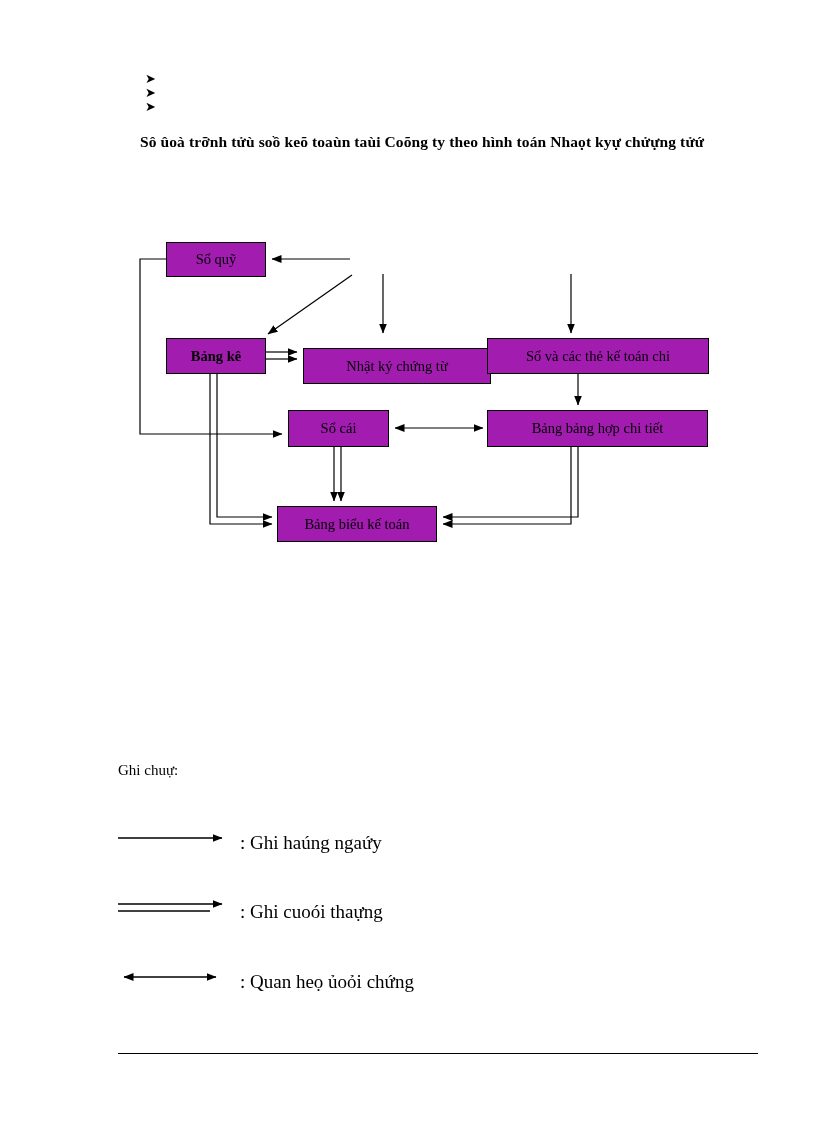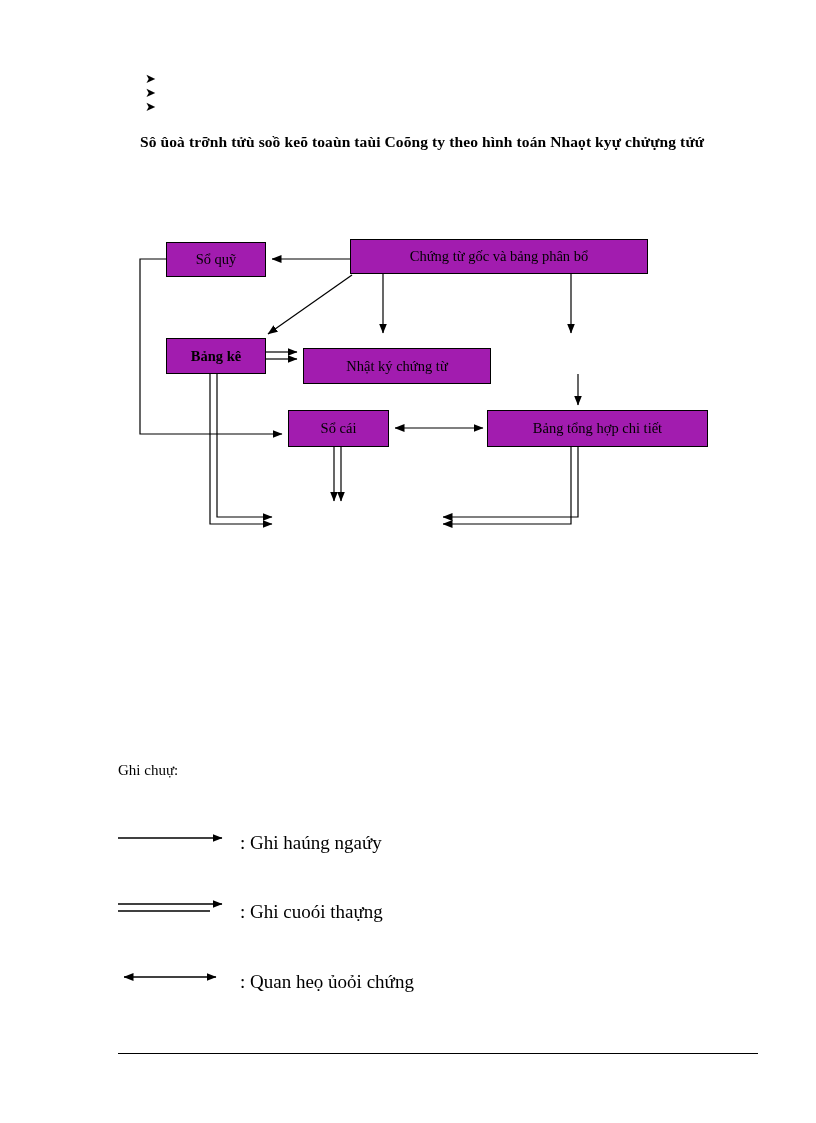--- a/index.html
+++ b/index.html
@@ -123,34 +123,37 @@
     <span class="b">➤</span>
     <span class="b">➤</span>
     <span class="b">➤</span>
   </div>
 
   <div class="title">Sô ûoà trỡnh tửù soồ keõ toaùn taùi Coõng ty theo hình toán Nhaọt kyự chửựng tửứ</div>
 
   <div class="node" id="n-soquy">
     <span>Sổ quỹ</span>
   </div>
-  <div class="node" id="n-chungtugoc">
-    <span>Chứng từ gốc và bảng phân bổ</span>
-  </div>
   <div class="node bold" id="n-bangke">
     <span>Bảng kê</span>
   </div>
   <div class="node" id="n-nhatky">
     <span>Nhật ký chứng từ</span>
   </div>
+  <div class="node" id="n-sothe">
+    <span>Sổ và các thẻ kế toán chi</span>
+  </div>
   <div class="node" id="n-socai">
     <span>Sổ cái</span>
   </div>
   <div class="node" id="n-bangtonghop">
-    <span>Bảng tổng hợp chi tiết</span>
+    <span>Bảng bảng hợp chi tiết</span>
+  </div>
+  <div class="node" id="n-bangbieu">
+    <span>Bảng biểu kế toán</span>
   </div>
 
   <svg class="diagram" viewBox="0 0 816 1123">
     <defs>
       <marker id="ah" markerWidth="10" markerHeight="8" refX="9.5" refY="4" orient="auto" markerUnits="userSpaceOnUse">
         <path d="M0,0 L10,4 L0,8 z" fill="#000"></path>
       </marker>
       <marker id="ah2" markerWidth="10" markerHeight="8" refX="0.5" refY="4" orient="auto" markerUnits="userSpaceOnUse">
         <path d="M10,0 L0,4 L10,8 z" fill="#000"></path>
       </marker>

